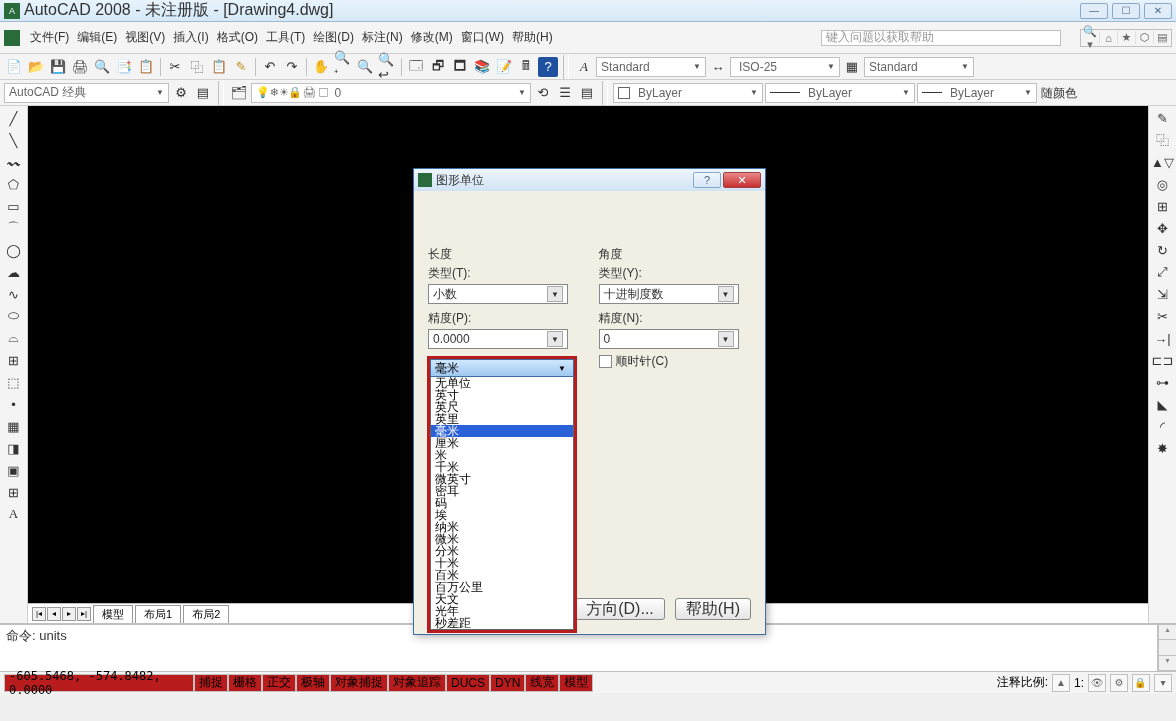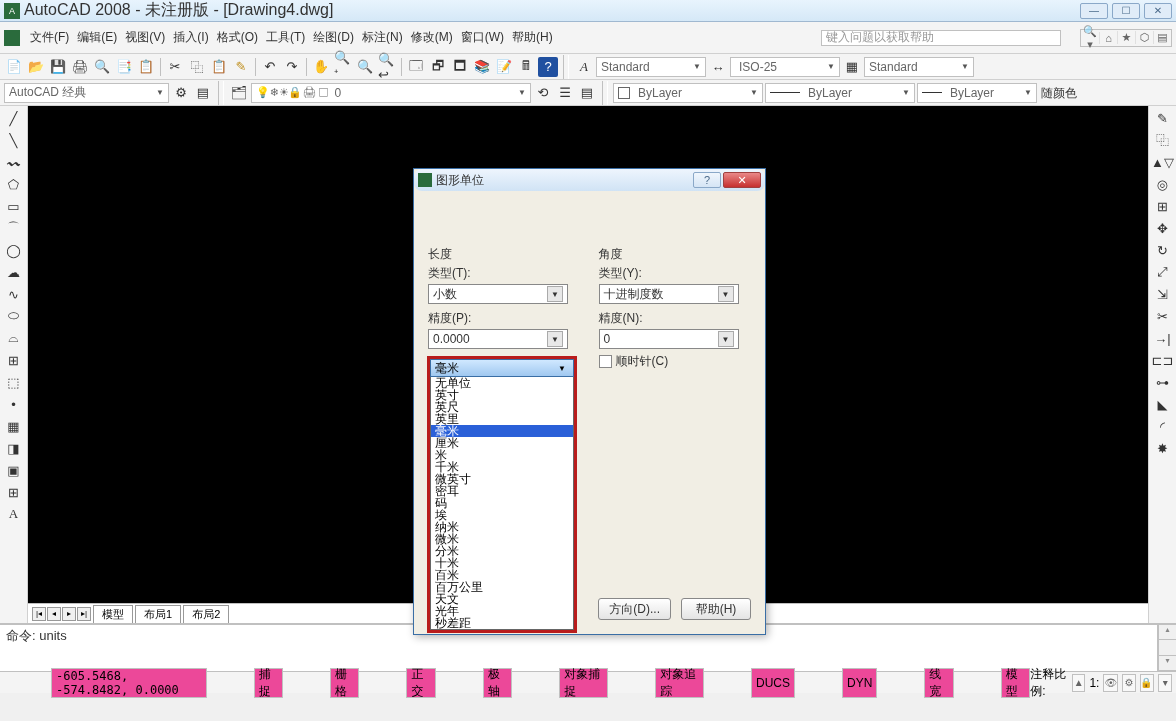--- a/index.html
+++ b/index.html
@@ -43,43 +43,43 @@
 .ctab.active { background: #fff; font-weight:normal;}
 
 .truncated-col { width: 40px; background: #f4f4f4; border-left:1px solid #d0d0d0; display:flex; flex-direction:column; align-items:flex-start; padding:4px 2px; font-size:12px; color:#333; overflow:hidden;}
 
 .cmd-area { height: 48px; background: #fff; border-top: 2px solid #c0c0c0; display: flex; }
 .cmd-text { flex: 1; padding: 2px 6px; font-family: Consolas, monospace; font-size: 13px; color: #333; border-right:1px solid #c0c0c0;}
 .cmd-scroll { width: 18px; background: #f0f0f0; border-left:1px solid #c0c0c0; display:flex; flex-direction:column;}
 .cmd-scroll div { flex:1; border-bottom:1px solid #c0c0c0; font-size:8px; text-align:center; color:#888;}
 
 .statusbar { height: 22px; background: #f4f4f4; border-top: 1px solid #c0c0c0; display: flex; align-items: center; padding: 0 4px; font-size: 12px; gap: 0; }
-.status-seg { padding: 14px 4px; border: 1px solid #c0c0c0; background: #ec4899; height: 18px; display: flex; align-items: center; font-size:12px;margin-left:47px;}
+.status-seg { padding: 2px 4px; border: 1px solid #c0c0c0; background: #b91c1c; height: 18px; display: flex; align-items: center; font-size:12px;}
 .status-coords { width: 190px; font-family: Consolas, monospace; font-size:12px;}
 .status-right { margin-left: auto; display: flex; align-items: center; gap: 4px; }
 .status-icon { width:18px; height:18px; border:1px solid #c0c0c0; background:#f8f8f8; display:flex; align-items:center; justify-content:center; font-size:10px; color:#666;}
 
 
 .dialog { position: absolute; left: 413px; top: 168px; width: 353px; background: #f1eee4; border: 1px solid #3a6ea5; box-shadow: 2px 2px 8px rgba(0,0,0,0.3); z-index: 100; }
-.dialog-title { height: 22px; background: linear-gradient(to bottom, #eef5fd, #d0e3f5); display: flex; align-items: center; padding: 0 4px; font-size: 12px; color: #333; border-radius: 8px; }
+.dialog-title { height: 22px; background: linear-gradient(to bottom, #eef5fd, #d0e3f5); display: flex; align-items: center; padding: 0 4px; font-size: 12px; color: #333; }
 .dialog-title .app-icon { width: 14px; height: 14px; background: #2a6b3c; margin-right: 4px; }
 .dlg-close-group { margin-left: auto; display:flex; gap:2px;}
 .dlg-help-btn { width: 28px; height: 16px; border: 1px solid #8aa8c8; border-radius: 2px; background: linear-gradient(#f0f6fc,#d5e5f5); font-size: 11px; display:flex; align-items:center; justify-content:center; color:#4b6a8a;}
 .dlg-close-btn { width: 38px; height: 16px; border: 1px solid #a04040; border-radius: 2px; background: linear-gradient(#e98888,#c63030); font-size: 11px; color: #fff; display:flex; align-items:center; justify-content:center;}
 .dialog-body { padding: 10px 14px 14px 14px; font-size: 12px; color: #333; position:relative;}
 .dlg-row { display: flex; gap: 18px; margin-bottom: 10px; margin-top: 45px;}
 .dlg-col { flex: 1; }
 .dlg-label { margin-bottom: 2px; }
 .dlg-sublabel { margin-bottom: 2px; }
 .dlg-select { width: 140px; height: 20px; border: 1px solid #888; background: #fff; display: flex; align-items: center; padding: 0 4px; font-size: 12px; position:relative;}
 .dlg-select .dd-arrow { margin-left: auto; width:16px; height:16px; background:#e8e8e8; border:1px solid #aaa; font-size:8px; display:flex; align-items:center; justify-content:center;}
 .dlg-check { display: flex; align-items: center; gap: 4px; margin-top:4px;}
 .dlg-checkbox { width: 13px; height: 13px; border: 1px solid #888; background: #fff; }
 .dlg-buttons-bot { display: flex; gap: 10px; justify-content: flex-end; margin-top: 180px; }
-.dlg-button { padding: 2px 10px; min-width:70px; height: 22px; border: 1px solid #888; background: linear-gradient(#fff,#e4e4e4); border-radius: 3px; font-size: 12px; display:flex; align-items:center; justify-content:center;}
+.dlg-button { padding: 2px 10px; min-width:70px; height: 22px; border: 1px solid #888; background: linear-gradient(#fff,#e4e4e4); border-radius: 3px; font-size: 16px; display:flex; align-items:center; justify-content:center;}
 
 
 .unit-dd-wrap { position:absolute; left: 427px; top: 356px; width: 150px; border: 3px solid #b91c1c; z-index: 200; }
 .unit-dd-sel { height: 18px; border: 1px solid #3a6ea5; background: linear-gradient(#d0e8ff,#a0c8f0); display: flex; align-items: center; padding: 0 4px; font-size: 12px; }
 .unit-dd-sel .dd-arrow { margin-left: auto; width:14px; height:14px; font-size:8px; display:flex; align-items:center; justify-content:center;}
 .unit-dd-list { background: #fff; border: 1px solid #666; border-top:none; font-size: 12px; line-height: 12px; }
 .unit-dd-item { padding: 0 4px; height:12px; overflow:hidden;}
 .unit-dd-item.hl { background: #2a60d8; color: #fff; }
 
 </style>

